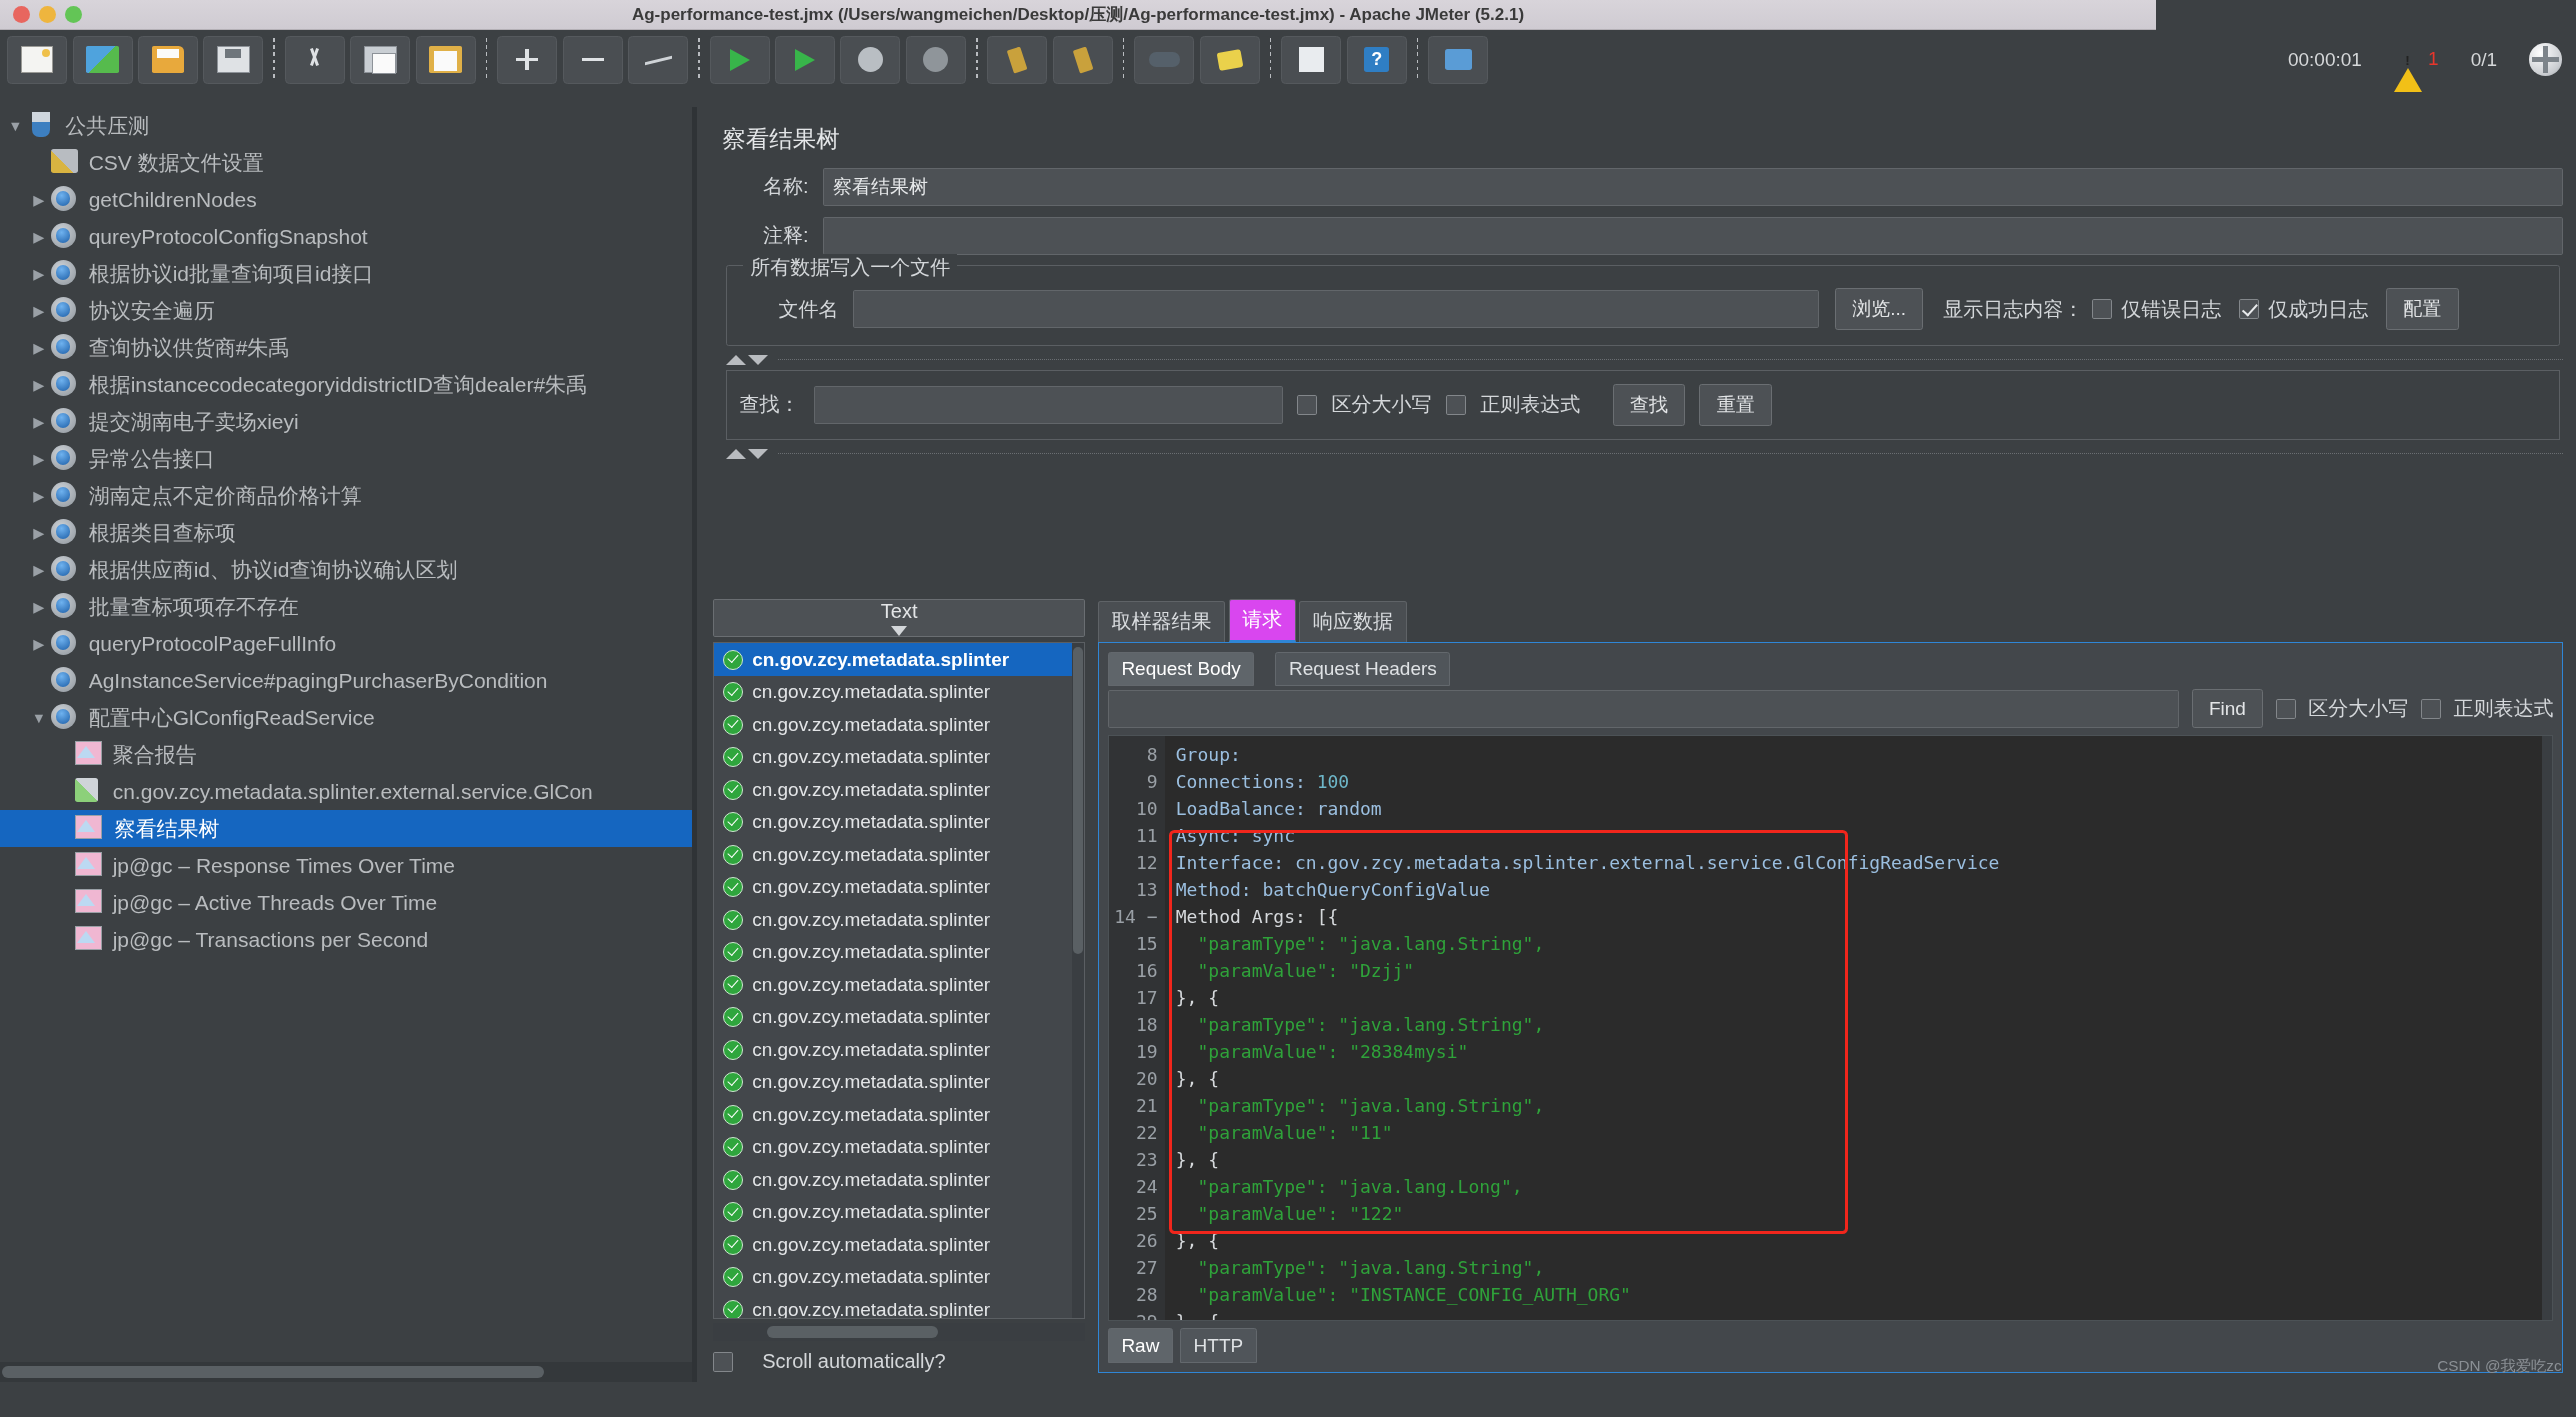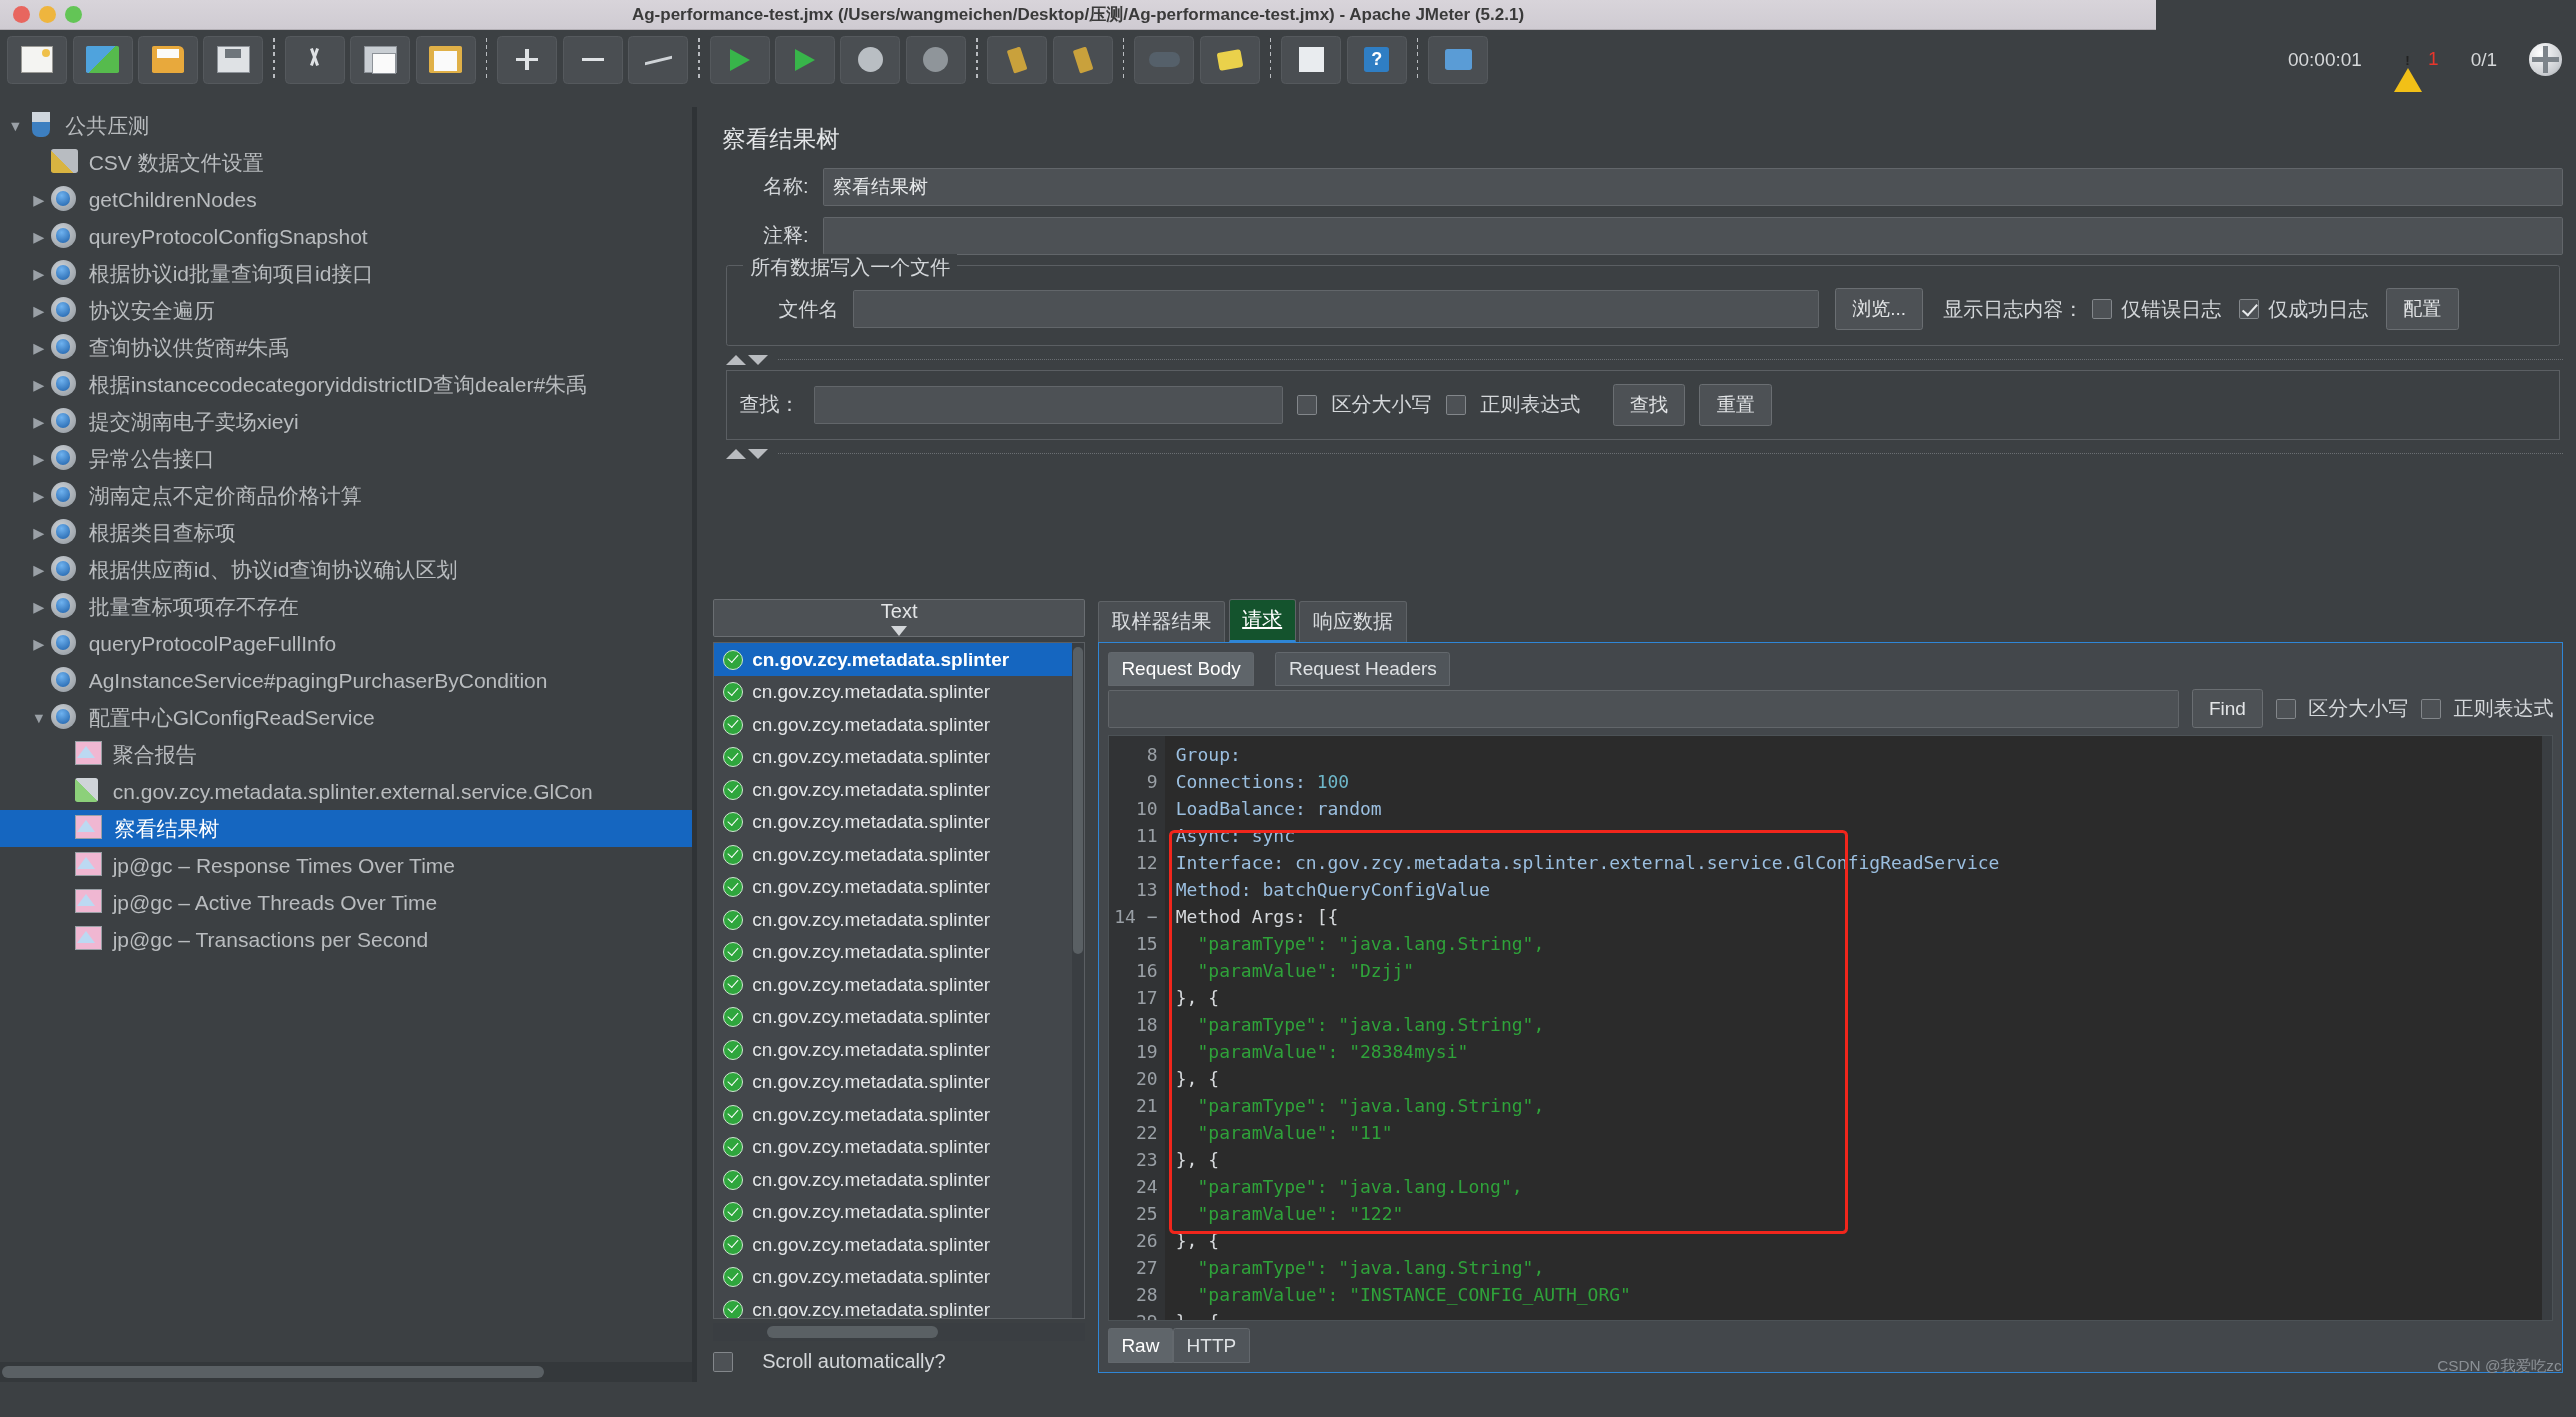--- a/index.html
+++ b/index.html
@@ -164,36 +164,36 @@
   .sok::after{content:"";position:absolute;left:5.4px;top:1.8px;width:4.5px;height:9px;border:solid #fff;border-width:0 1.8px 1.8px 0;transform:rotate(42deg);}
   .vscroll{position:absolute;right:0;top:0;width:12.6px;bottom:0;background:#3a3e42;}
   .vthumb{position:absolute;right:0.9px;top:3.6px;width:10.8px;height:307px;background:#5a6064;border-radius:5.4px;}
   .hscroll{height:18px;background:#3a3e42;margin-top:3.6px;position:relative;}
   .hthumb{position:absolute;left:54px;top:2.7px;width:171px;height:12.6px;background:#5a6064;border-radius:6.3px;}
   .scrollauto{display:flex;align-items:center;gap:29px;margin-top:9px;}
 
   .resright{flex:1;margin-left:12.6px;display:flex;flex-direction:column;}
   .tabs{display:flex;align-items:flex-end;gap:3.6px;}
   .tab{background:#4a4e52;border:0.9px solid #5f6367;border-bottom:none;color:#d9dcdf;font-size:20px;padding:6.3px 12.6px;border-radius:2.7px 2.7px 0 0;}
-  .tab.active{background:#14532d;color:#fff;border-bottom:2.7px solid #2f86d6;text-decoration:underline;}
+  .tab.active{background:#d946ef;color:#fff;border-bottom:2.7px solid #2f86d6;}
   .panelbox{flex:1;border:1.8px solid #2f86d6;background:#43474b;padding:9px;display:flex;flex-direction:column;}
   .subtabs{display:flex;gap:21px;margin-bottom:3px;}
   .subtab{background:#50555a;border:0.9px solid #63686d;color:#dfe2e5;font-size:19px;padding:5.4px 12.6px;border-radius:2.7px 2.7px 0 0;}
   .subtab.active{background:#5f656a;color:#fff;}
   .findrow{display:flex;align-items:center;gap:12.6px;margin-bottom:7.2px;}
   .code{
     flex:1;background:#2b2b2b;border:0.9px solid #4c5256;overflow:hidden;position:relative;
     font-family:"DejaVu Sans Mono", monospace;font-size:18px;line-height:27px;
   }
   .gutter{position:absolute;left:0;top:0;bottom:0;width:56px;background:#313335;color:#9aa0a6;text-align:right;padding:5.4px 7.2px 0 0;}
   .codelines{position:absolute;left:67px;top:5.4px;right:0;bottom:0;color:#cfd6dd;white-space:pre;}
   .k-blue{color:#9bbfe0;} .k-num{color:#6eb7c9;} .k-green{color:#2fa23a;} .k-white{color:#d6d9dc;}
   .redbox{position:absolute;left:60px;top:94px;width:679px;height:404px;border:3.6px solid #f1261c;border-radius:5.4px;pointer-events:none;}
   .codevscroll{position:absolute;right:0;top:0;bottom:0;width:10.8px;background:#3a3e42;}
-  .bottabs{display:flex;gap:0;margin-top:7.2px;}
+  .bottabs{display:flex;gap:7px;margin-top:7.2px;}
   .wm{position:absolute;right:14.4px;bottom:5.4px;color:#8b9095;font-size:15.3px;}
 </style>
 </head>
 <body>
 
 <div class="titlebar">
   <div class="traffic">
     <div class="dot red"></div>
     <div class="dot yellow"></div>
     <div class="dot green"></div>

